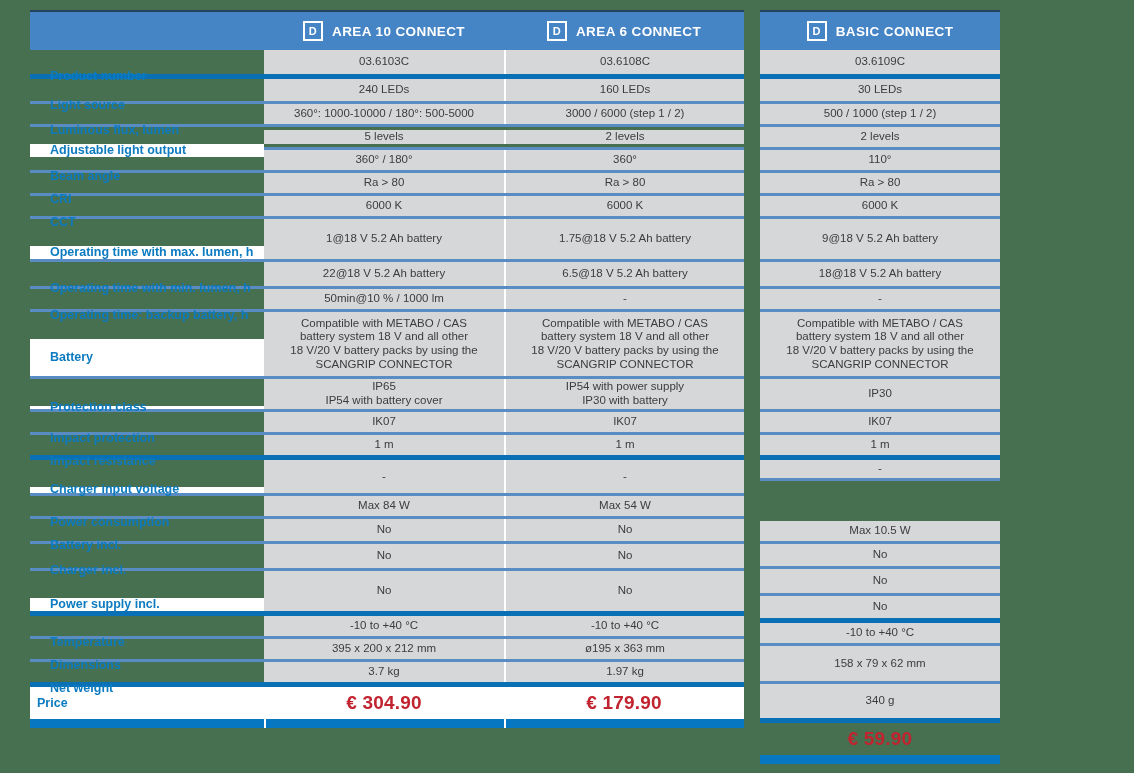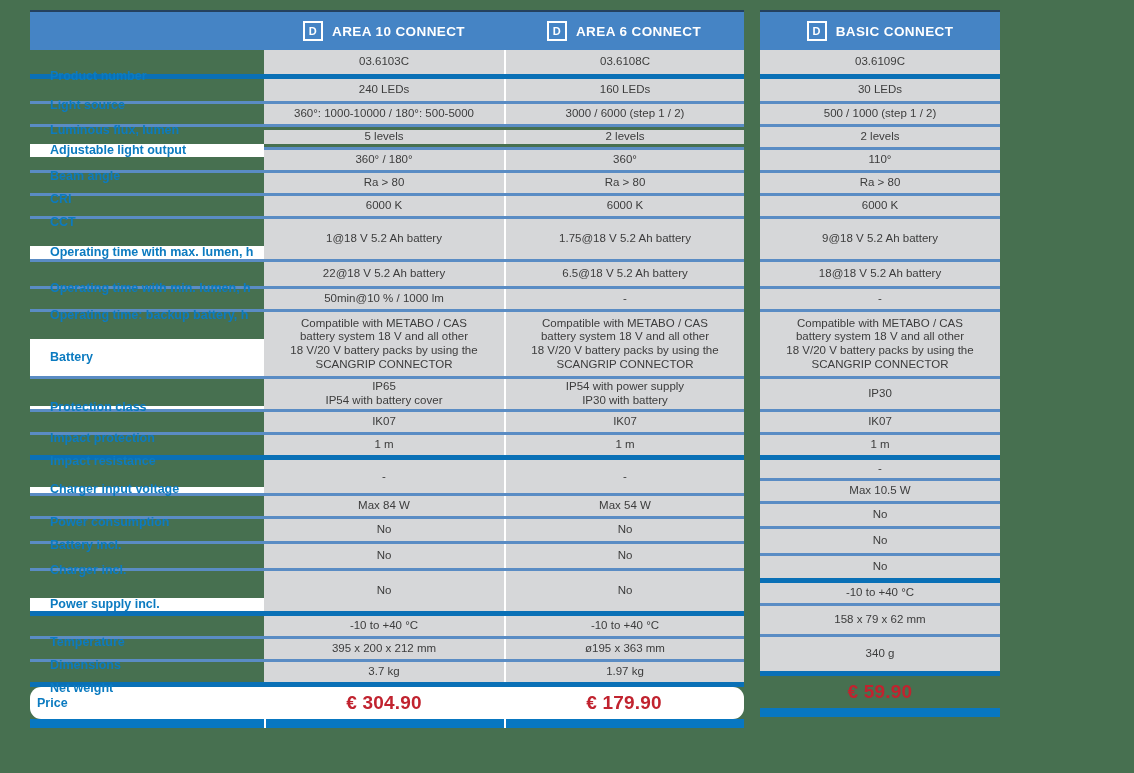--- a/index.html
+++ b/index.html
@@ -49,21 +49,21 @@
     background: #d6d7d9;
     color: #3c3c3c; font-size: 11.5px;
     display: flex; align-items: center; justify-content: center;
     text-align: center; white-space: pre-line; line-height: 1.18;
   }
   .tbl-main .val-cell.c2 { border-left: 2px solid #ffffff; }
 
   .sep { height: 3px; background: #5a8cc4; }
   .sep.thick { height: 5px; background: #0a70b6; }
 
-  .price-row { display: flex; height: 32px; background: #ffffff; align-items: stretch; border-radius: 11px; }
+  .price-row { display: flex; height: 32px; background: #ffffff; align-items: stretch; }
   .price-label {
     width: 234px; display: flex; align-items: center; padding-left: 7px;
     color: #0c7bc0; font-weight: bold; font-size: 12.5px;
   }
   .price-val {
     width: 240px; display: flex; align-items: center; justify-content: center;
     color: #c1232f; font-weight: bold; font-size: 19px; letter-spacing: .2px;
   }
   .side-price {
     height: 32px; display: flex; align-items: center; justify-content: center;
@@ -313,41 +313,41 @@
         </div>
         <div class="sep"></div>
         <div class="spec-row" style="height: 20px;">
           <div class="val-cell">1 m</div>
         </div>
         <div class="sep thick"></div>
         <div class="spec-row" style="height: 18px;">
           <div class="val-cell">-</div>
         </div>
         <div class="sep"></div>
-        <div class="spec-row" style="height: 20px;">
+        <div class="spec-row" style="height: 20px; margin-top: 40px;">
           <div class="val-cell">Max 10.5 W</div>
         </div>
         <div class="sep"></div>
         <div class="spec-row" style="height: 22px;">
           <div class="val-cell">No</div>
         </div>
         <div class="sep"></div>
         <div class="spec-row" style="height: 24px;">
           <div class="val-cell">No</div>
         </div>
         <div class="sep"></div>
         <div class="spec-row" style="height: 22px;">
           <div class="val-cell">No</div>
         </div>
         <div class="sep thick"></div>
         <div class="spec-row" style="height: 20px;">
           <div class="val-cell">-10 to +40 °C</div>
         </div>
         <div class="sep"></div>
-        <div class="spec-row" style="height: 28px;">
+        <div class="spec-row" style="height: 35px;">
           <div class="val-cell">158 x 79 x 62 mm</div>
         </div>
         <div class="sep"></div>
         <div class="spec-row" style="height: 34px;">
           <div class="val-cell">340 g</div>
         </div>
         <div class="sep thick"></div>
       </div>
     <div class="side-price">€ 59.90</div>
     <div class="side-bar"></div>

